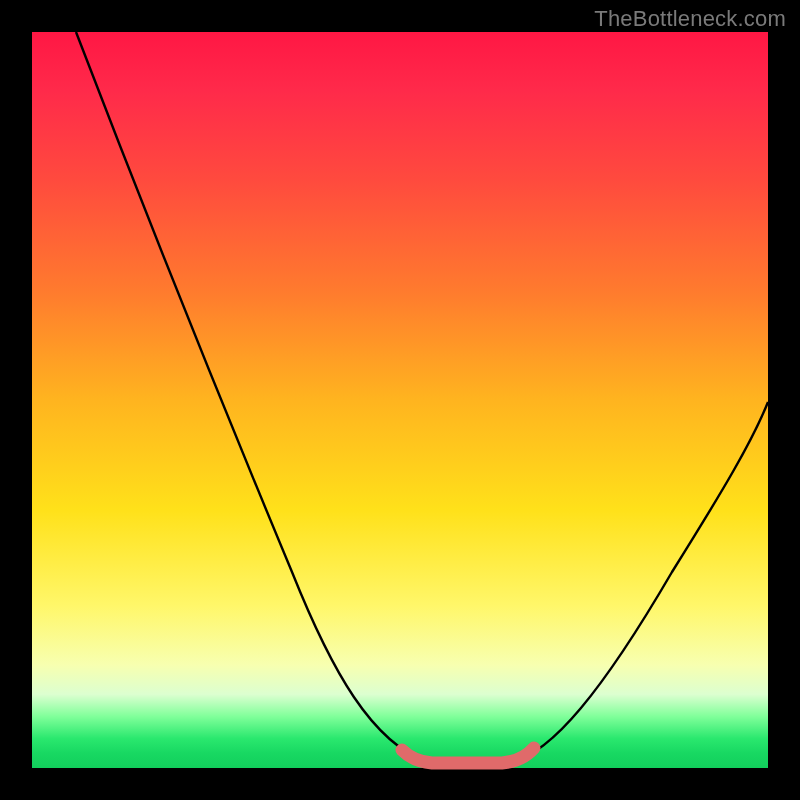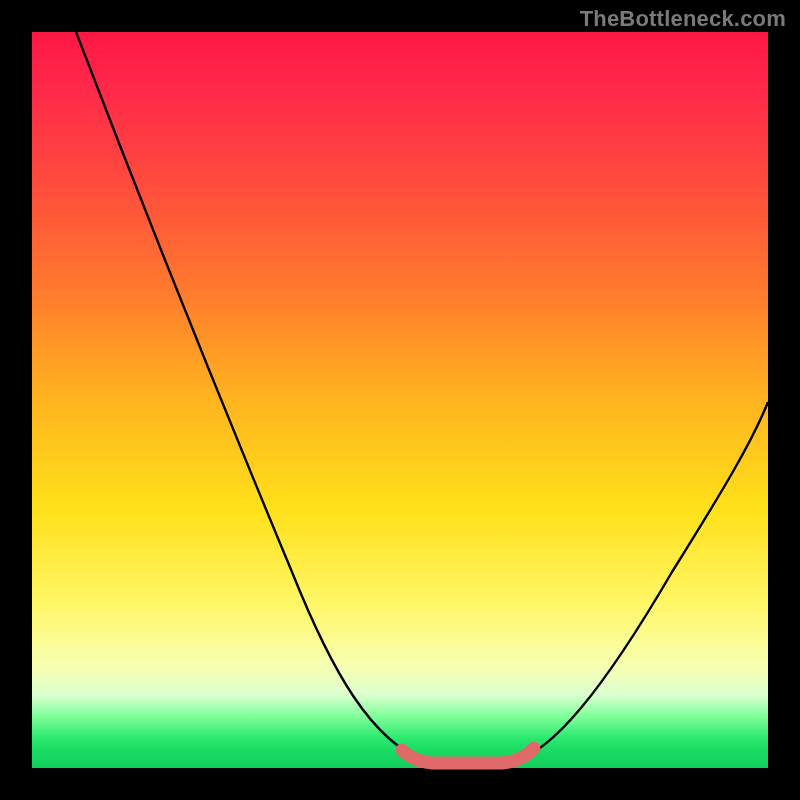--- a/index.html
+++ b/index.html
@@ -40,21 +40,21 @@
       #18d862 98%,
       #12cf5c 100%
     );
   }
   .watermark {
     position: absolute;
     top: 6px;
     right: 14px;
     color: #7a7a7a;
     font-size: 22px;
-    font-weight: 700;
+    font-weight: 400;
     letter-spacing: 0.2px;
     user-select: none;
   }
   svg.curve {
     position: absolute;
     left: 0;
     top: 0;
     width: 736px;
     height: 736px;
     overflow: visible;

